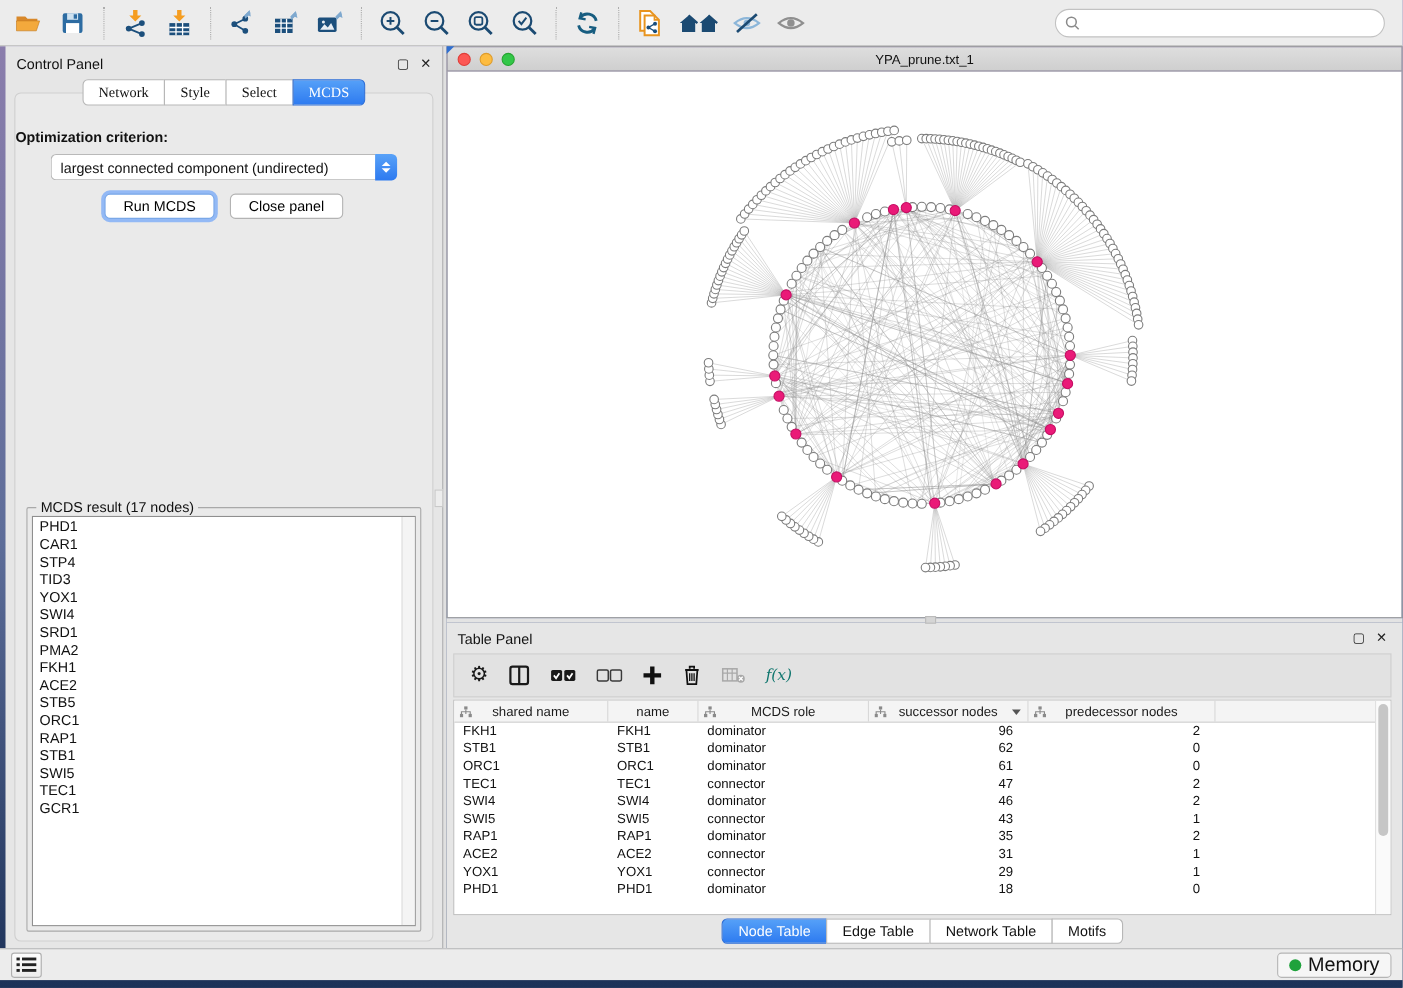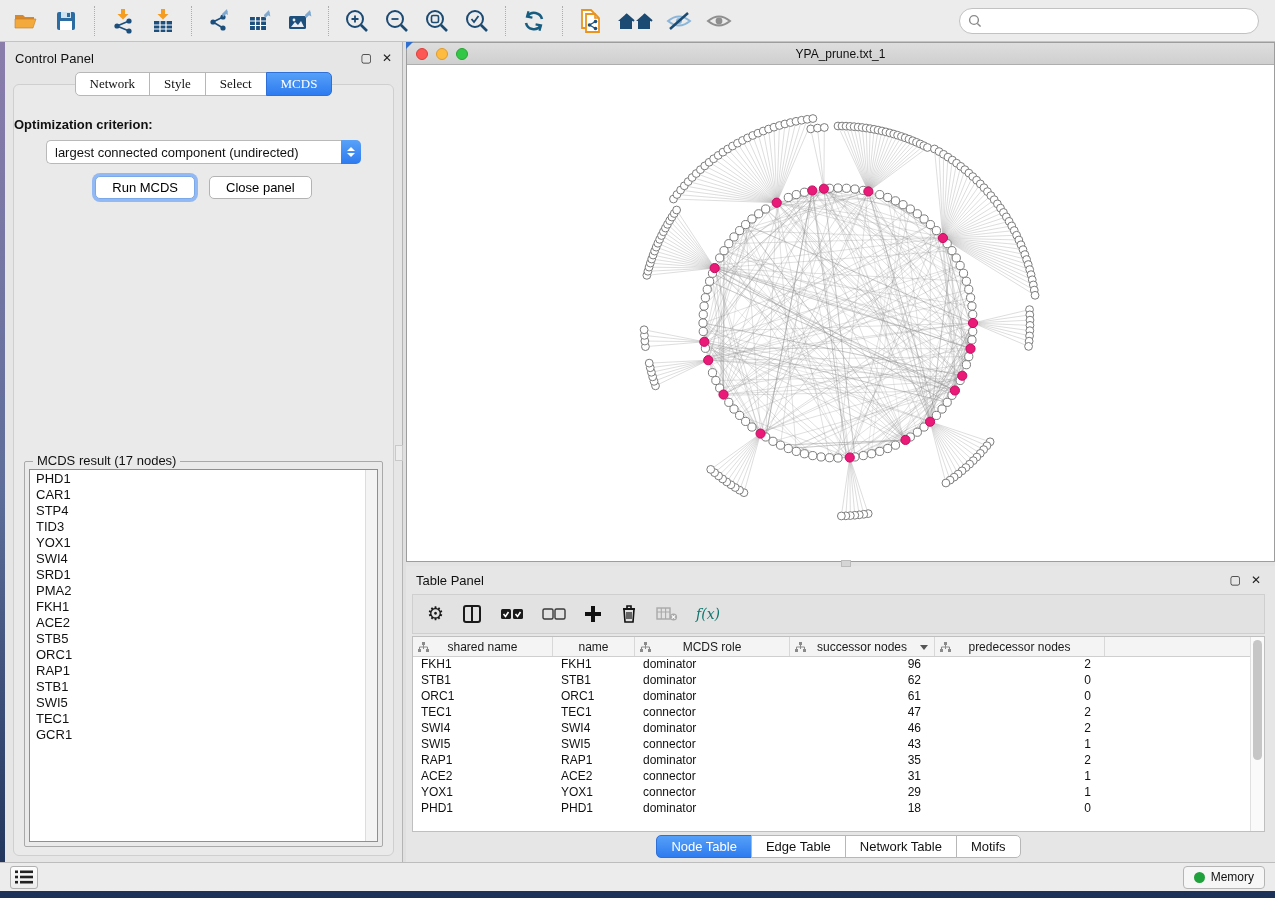--- a/index.html
+++ b/index.html
@@ -105,21 +105,21 @@
   .tscroll { width:14px; background:#fafafa; border-left:1px solid #e0e0e0; position:relative; flex:0 0 auto; }
   .tscroll .thumb { position:absolute; left:2px; right:2px; top:3px; height:62%; background:#c6c6c6; border-radius:6px; }
   .ttabs { height:28px; display:flex; justify-content:center; align-items:center; flex:0 0 auto; }
 
   
   .statusbar { height:29px; background:#ececec; border-top:1px solid #bdbdbd; display:flex; align-items:center;
     padding:0 10px; flex:0 0 auto; }
   .listbtn { width:28px; height:23px; background:linear-gradient(180deg,#fdfdfd,#ececec);
     border:1px solid #b0b0b0; border-radius:3px; display:flex; align-items:center; justify-content:center; }
   .membtn { margin-left:auto; height:23px; background:#f6f6f6; border:1px solid #b5b5b5; border-radius:4px;
-    display:flex; align-items:center; gap:6px; padding:0 10px; font-size:12px; }
+    display:flex; align-items:center; gap:6px; padding:0 10px; font-size:18px; }
   .memdot { width:11px; height:11px; border-radius:50%; background:#1fa23c; }
 </style>
 </head>
 <body>
 
 <div class="app">
 
   <div class="toolbar">
     <span class="tbtn">
       <svg width="26" height="24" viewBox="0 0 26 24">

